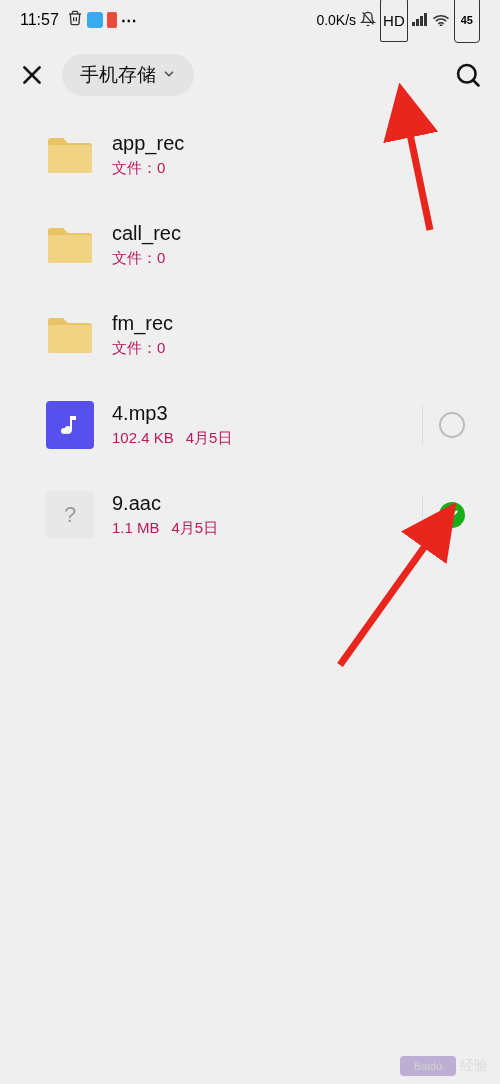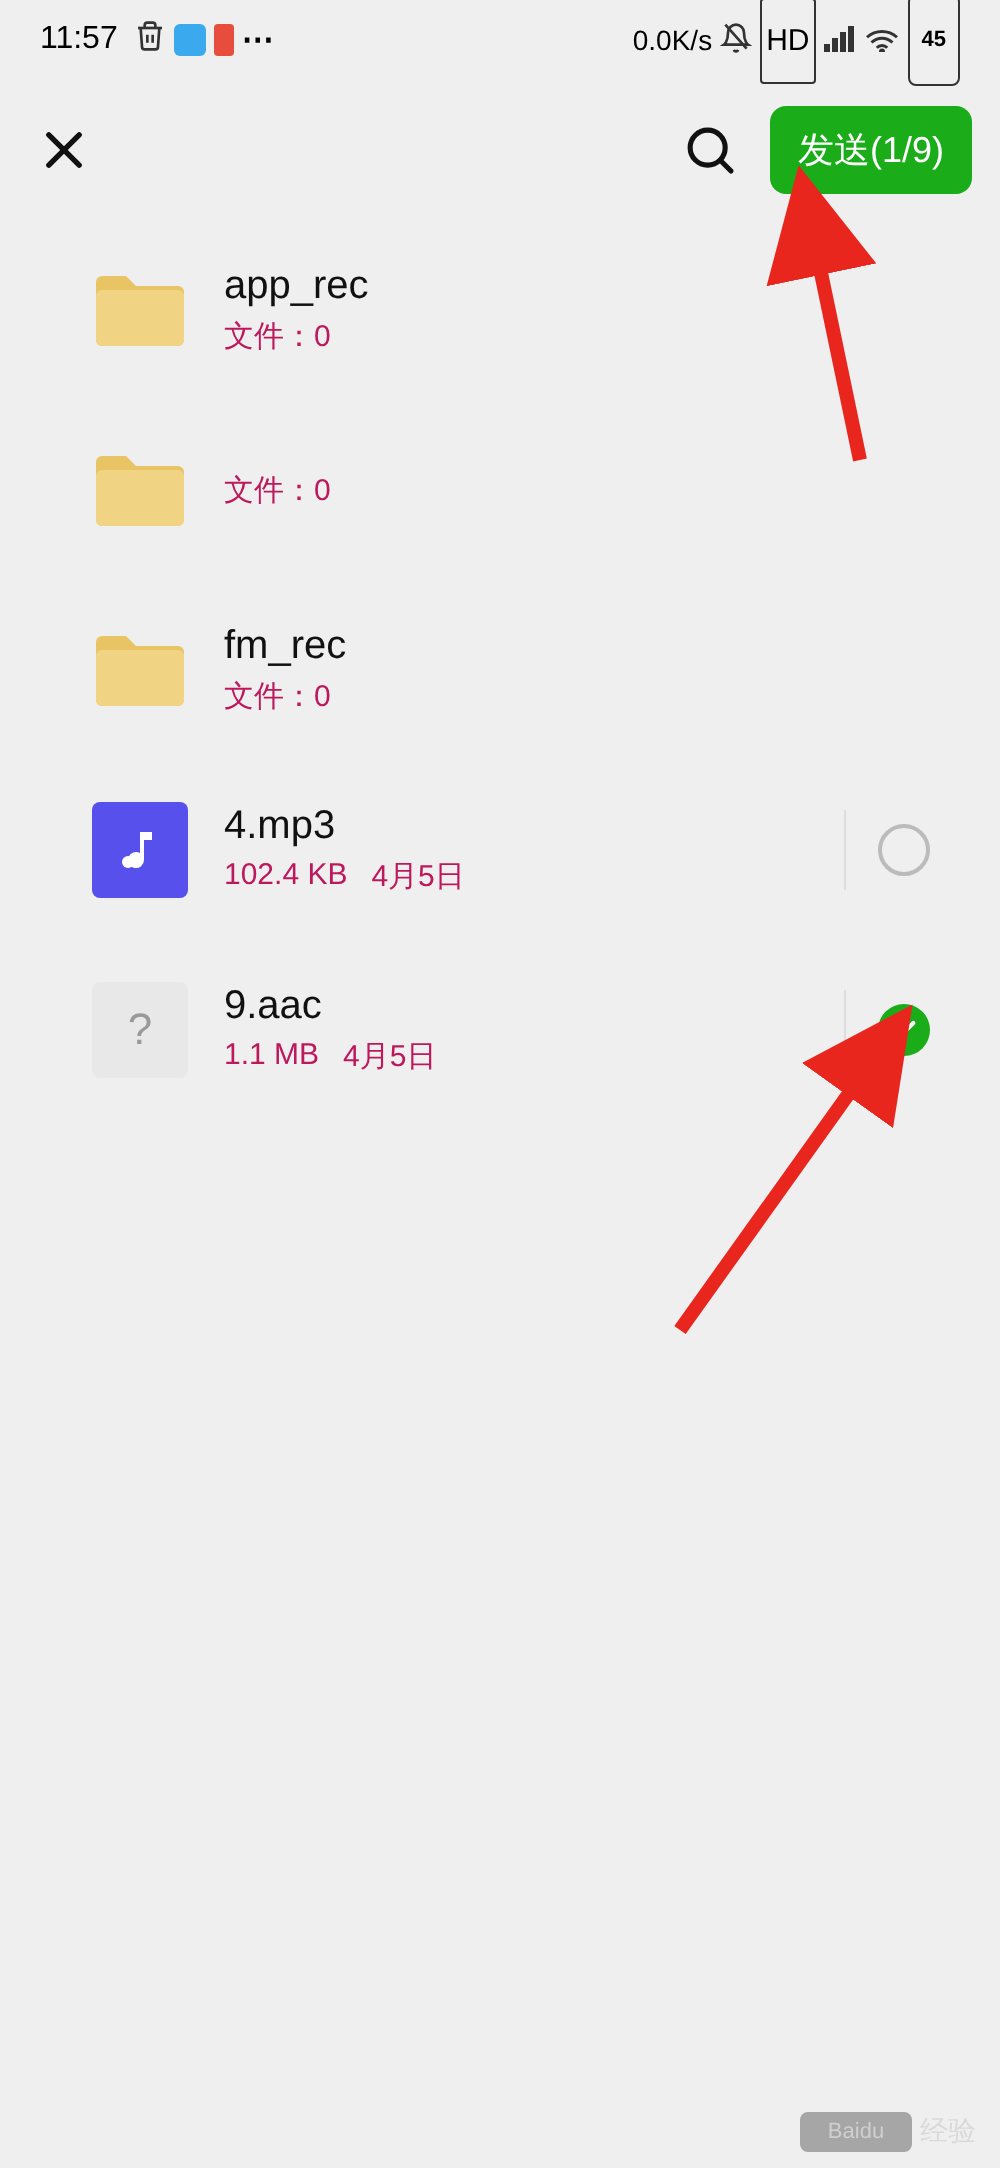--- a/index.html
+++ b/index.html
@@ -34,21 +34,21 @@
     .file-meta { font-size: 15px; color: #be185d; display: flex; gap: 12px; }
     .select-area { width: 60px; display: flex; align-items: center; justify-content: center; position: relative; }
     .select-sep { width: 1px; height: 40px; background: #ddd; position: absolute; left: 0; }
     .radio-empty { width: 26px; height: 26px; border: 2px solid #bbb; border-radius: 50%; }
     .radio-checked { width: 26px; height: 26px; background: #1aad19; border-radius: 50%; display: flex; align-items: center; justify-content: center; color: #fff; }
     
     .arrow { position: absolute; pointer-events: none; }
     .arrow svg { overflow: visible; }
     
     .watermark { position: absolute; bottom: 8px; right: 12px; display: flex; align-items: center; gap: 4px; opacity: 0.3; }
-    .wm-logo { width: 56px; height: 20px; background: #000000; border-radius: 4px; display: flex; align-items: center; justify-content: center; font-size: 11px; color: #888; }
+    .wm-logo { width: 56px; height: 20px; background: #4c1d95; border-radius: 4px; display: flex; align-items: center; justify-content: center; font-size: 11px; color: #888; }
     .wm-text { font-size: 14px; color: #aaa; }
   </style>
 </head>
 <body>
 
 <div class="status-bar">
   <div class="status-left">
     <span>11:57</span>
     <div class="status-icons">
       <span class="icon-trash">
@@ -96,30 +96,35 @@
   </div>
 </div>
 
 <div class="toolbar">
   <div class="close-btn">
     <svg width="26" height="26" viewBox="0 0 24 24" fill="none" stroke="#111" stroke-width="2.5" stroke-linecap="round">
         <line x1="5" y1="5" x2="19" y2="19"></line>
         <line x1="19" y1="5" x2="5" y2="19"></line>
       </svg>
   </div>
+  <div class="storage-chip">
+    <span>手机存储</span>
+    <span>
+      <svg width="14" height="14" viewBox="0 0 24 24" fill="none" stroke="#555" stroke-width="3" stroke-linecap="round" stroke-linejoin="round">
+          <polyline points="6 9 12 15 18 9"></polyline>
+        </svg>
+    </span>
+  </div>
   <div class="spacer"></div>
   <div class="search-btn">
     <svg width="28" height="28" viewBox="0 0 24 24" fill="none" stroke="#111" stroke-width="2.2">
         <circle cx="11" cy="11" r="7.5"></circle>
         <line x1="21" y1="21" x2="16.5" y2="16.5" stroke-linecap="round"></line>
       </svg>
   </div>
-  <div class="send-btn">
-    <span>发送(1/9)</span>
-  </div>
 </div>
 
 <div class="file-list">
 
   <div class="file-row">
     <div class="file-icon folder-icon">
       <svg width="48" height="40" viewBox="0 0 48 40">
           <path d="M2 6a3 3 0 0 1 3-3h12l5 5h21a3 3 0 0 1 3 3v24a3 3 0 0 1-3 3H5a3 3 0 0 1-3-3V6z" fill="#e8c464"></path>
           <rect x="2" y="10" width="44" height="28" rx="3" fill="#f0d484"></rect>
         </svg>
@@ -133,20 +138,21 @@
   </div>
 
   <div class="file-row">
     <div class="file-icon folder-icon">
       <svg width="48" height="40" viewBox="0 0 48 40">
           <path d="M2 6a3 3 0 0 1 3-3h12l5 5h21a3 3 0 0 1 3 3v24a3 3 0 0 1-3 3H5a3 3 0 0 1-3-3V6z" fill="#e8c464"></path>
           <rect x="2" y="10" width="44" height="28" rx="3" fill="#f0d484"></rect>
         </svg>
     </div>
     <div class="file-info">
+      <div class="file-name">call_rec</div>
       <div class="file-meta">
           <span>文件：0</span>
         </div>
     </div>
   </div>
 
   <div class="file-row">
     <div class="file-icon folder-icon">
       <svg width="48" height="40" viewBox="0 0 48 40">
           <path d="M2 6a3 3 0 0 1 3-3h12l5 5h21a3 3 0 0 1 3 3v24a3 3 0 0 1-3 3H5a3 3 0 0 1-3-3V6z" fill="#e8c464"></path>

